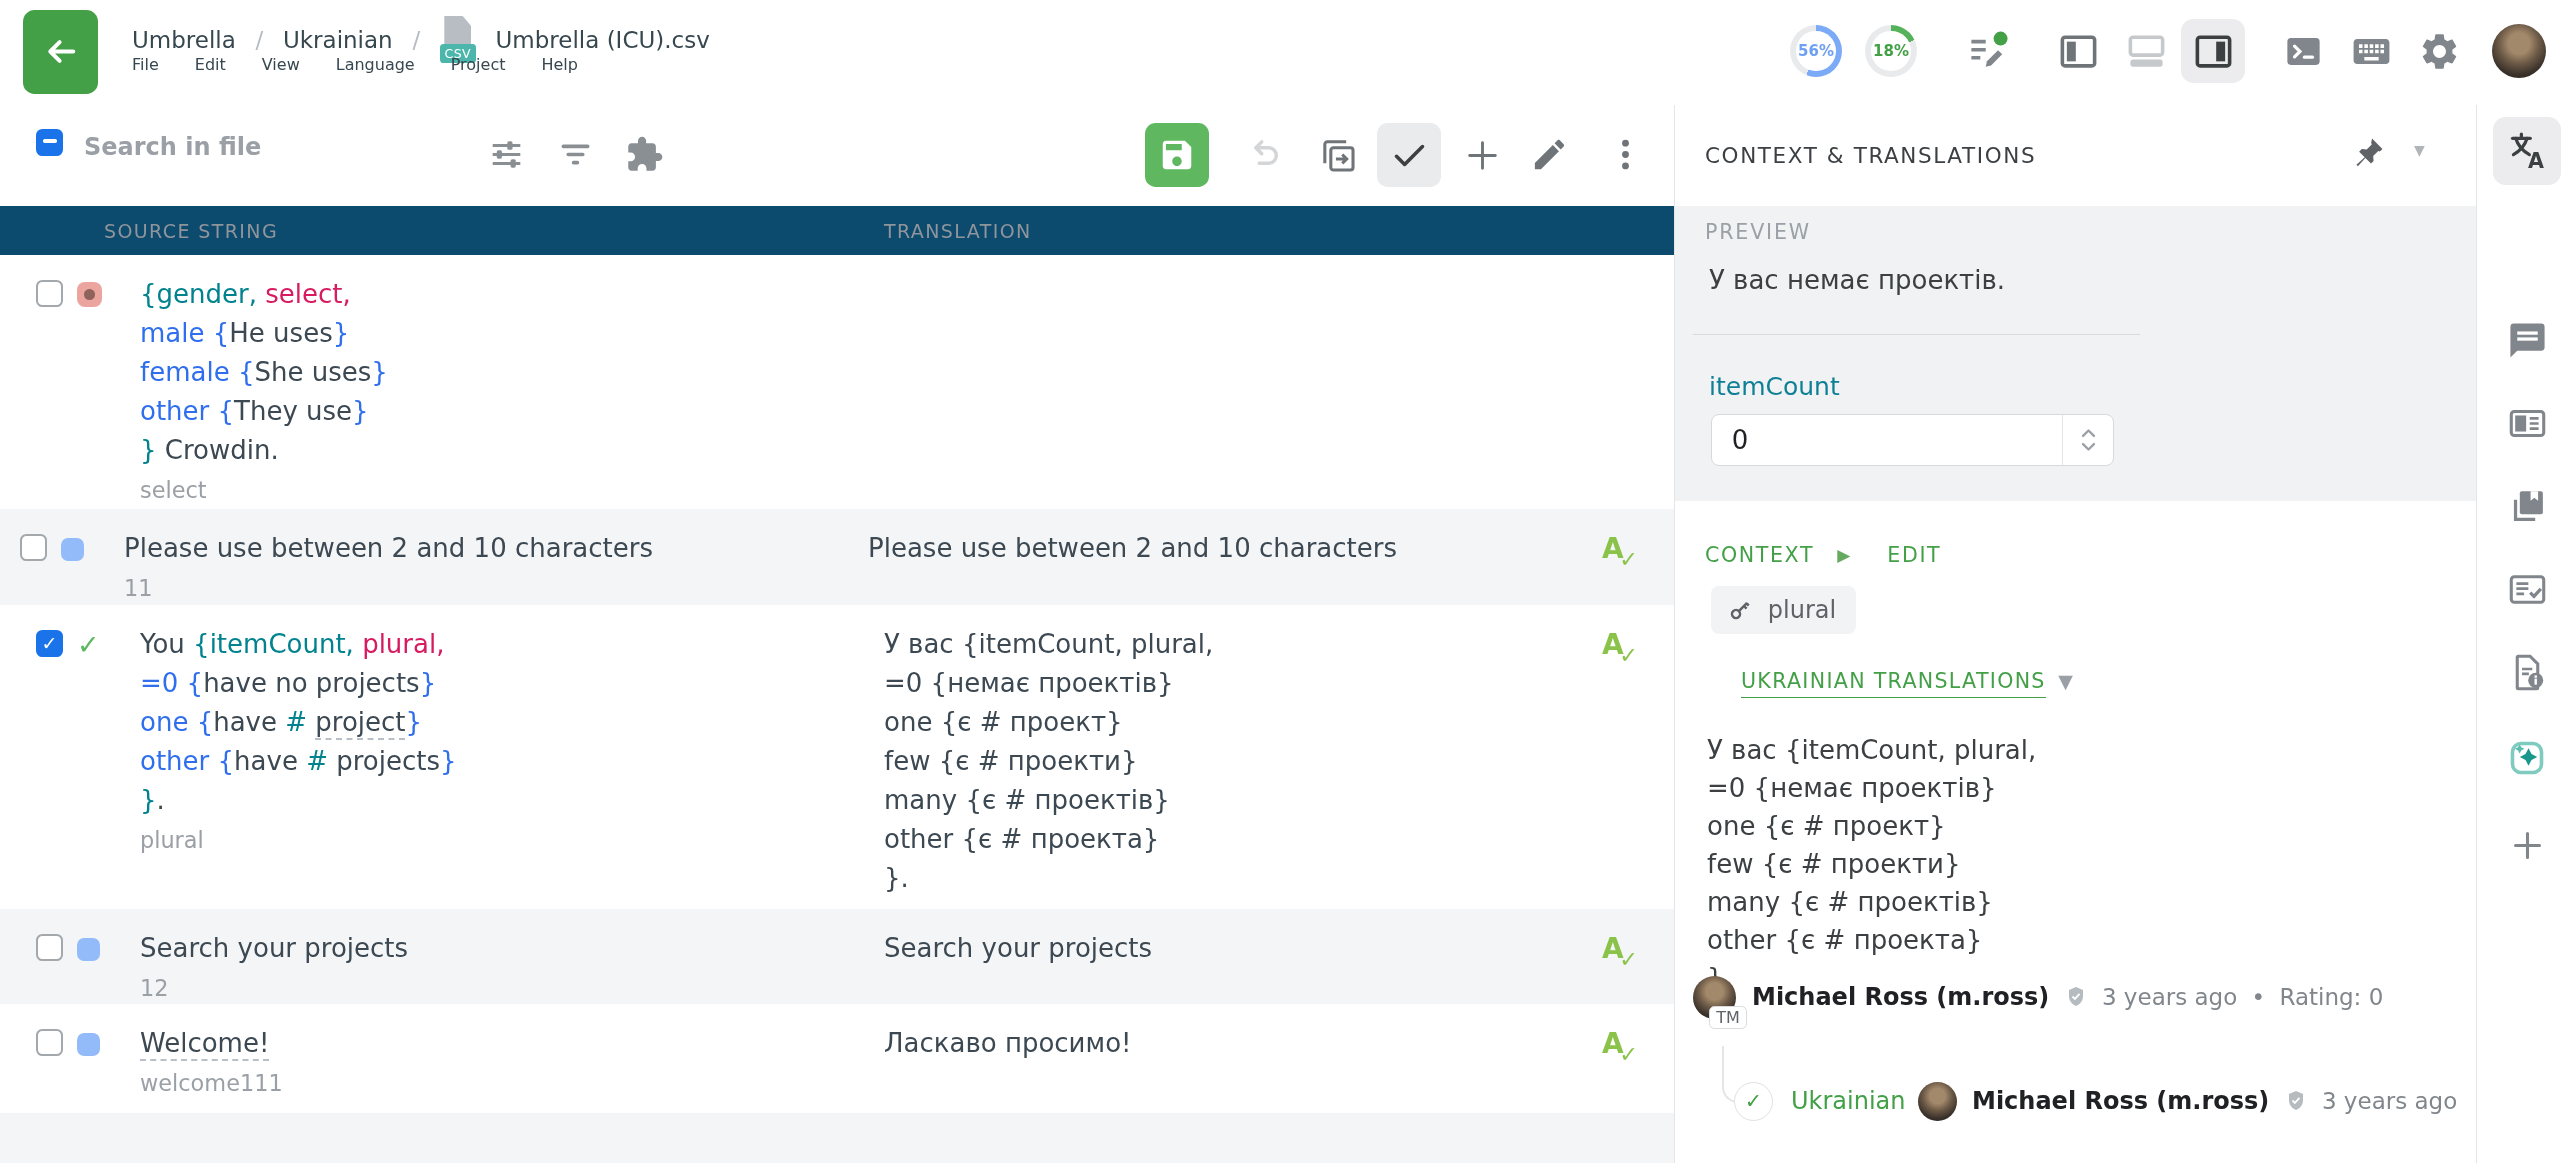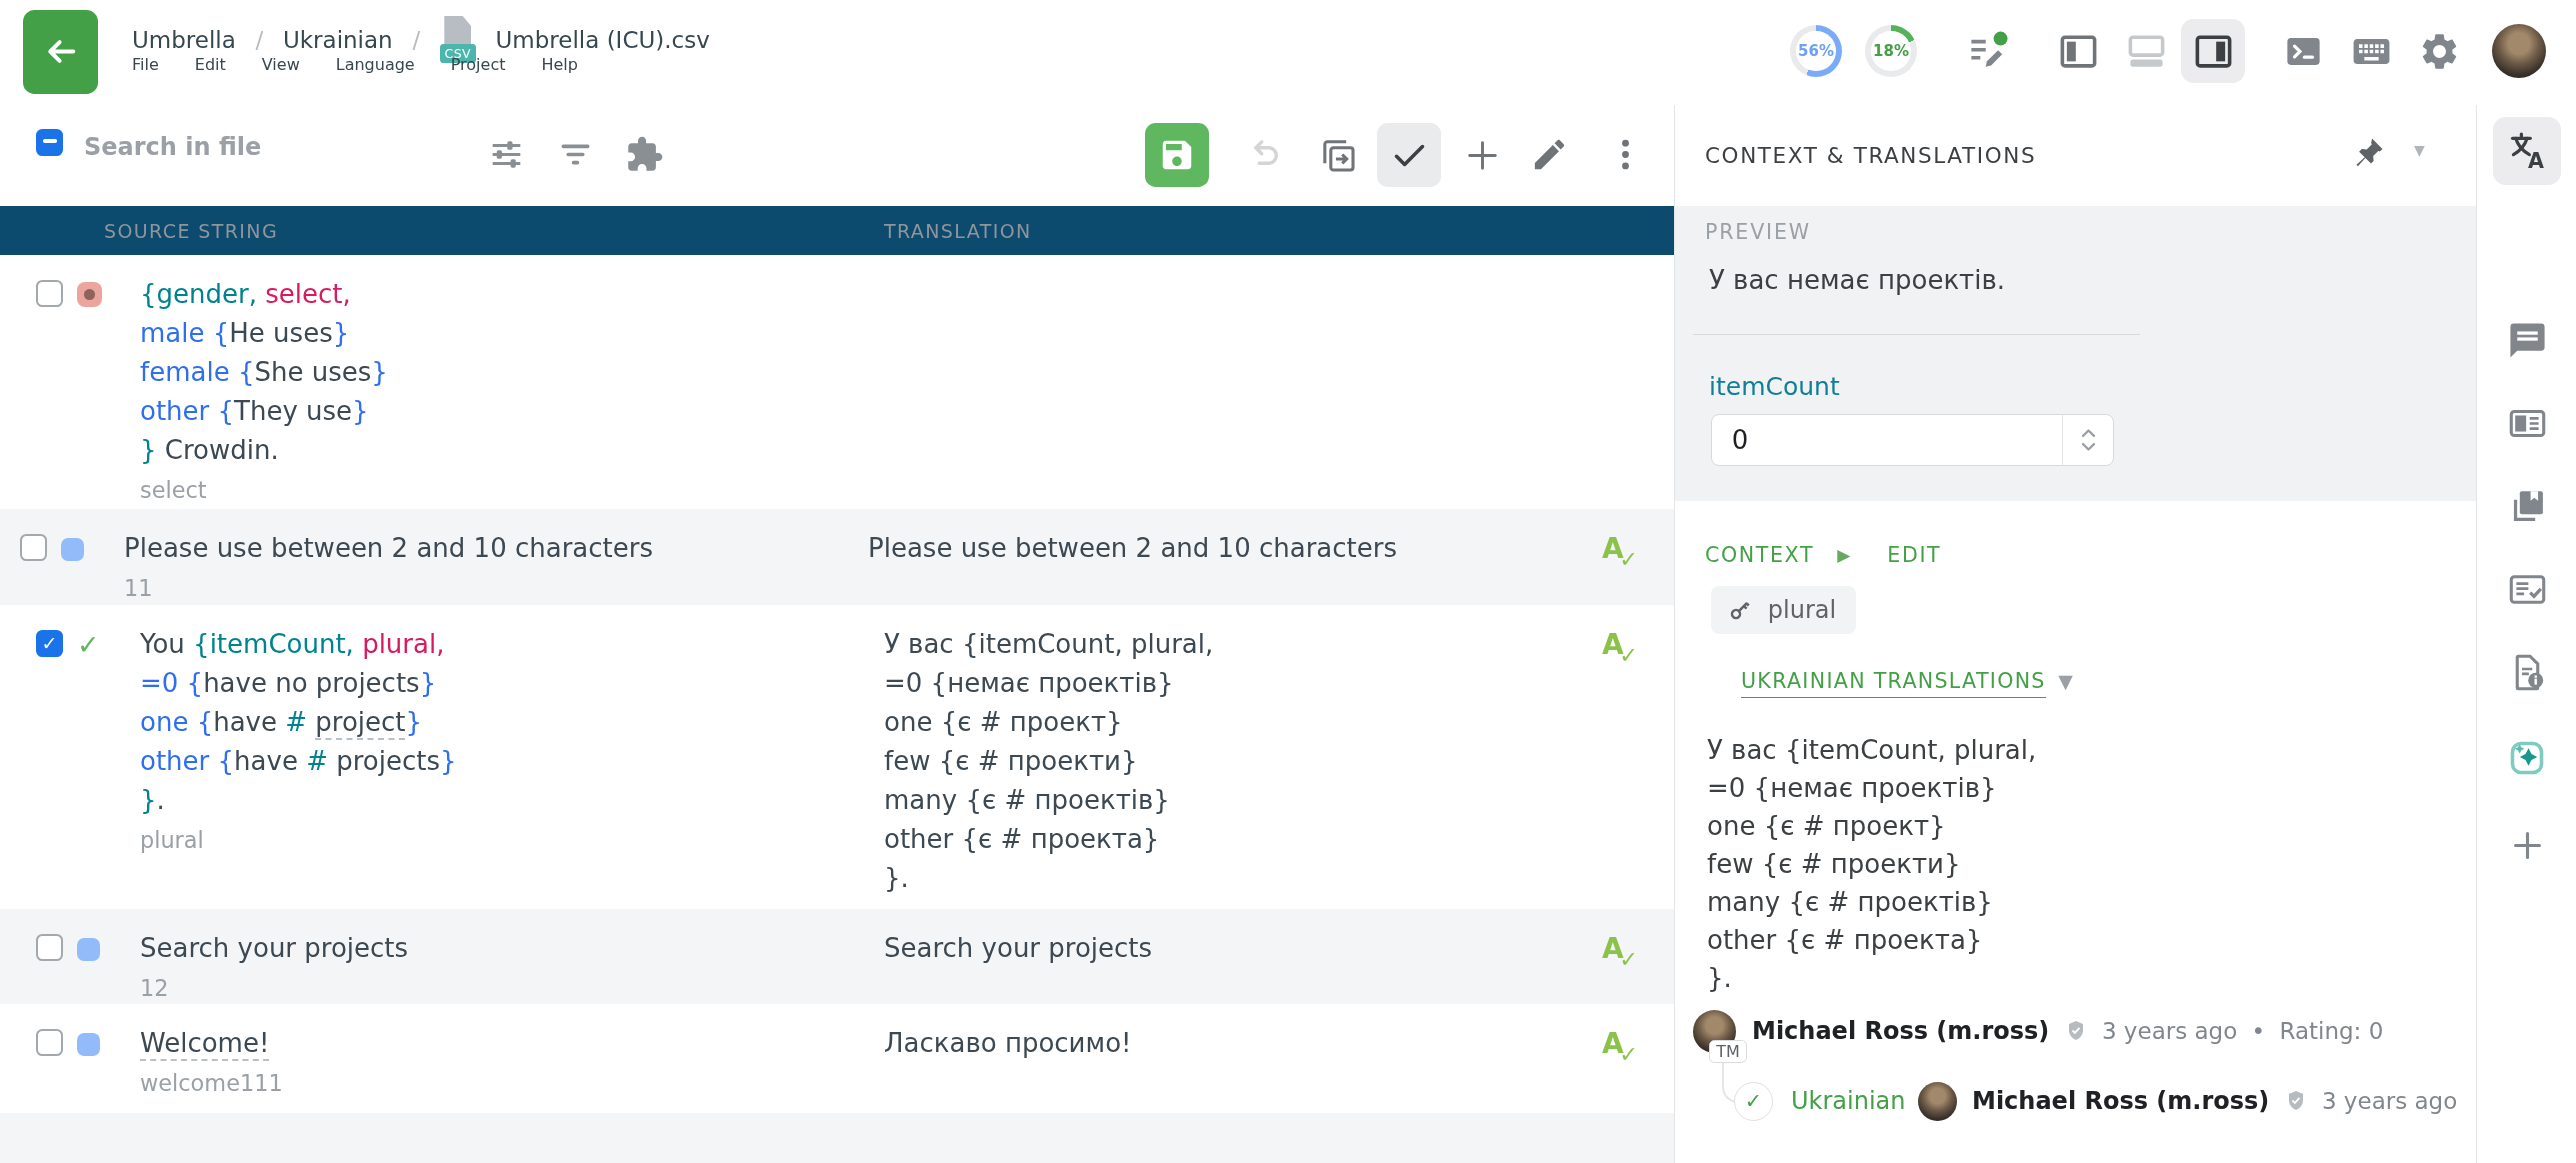--- a/index.html
+++ b/index.html
@@ -82,21 +82,21 @@
   .num-input .val{position:absolute;left:19.7px;top:9.8px;font-size:26px;color:#202124;}
   .spinner{position:absolute;right:0;top:0;bottom:0;width:50px;border-left:1.8px solid #e2e4e6;display:flex;align-items:center;justify-content:center;cursor:pointer;}
   .ctx-row{position:absolute;left:30px;top:438px;display:flex;align-items:center;gap:23px;font-size:20.6px;letter-spacing:1.6px;color:#43a047;}
   .ctx-row .tri{font-size:17px;color:#66a961;}
   .ctx-row span{cursor:pointer;}
   .chip{position:absolute;left:36px;top:481px;height:48px;background:#f1f3f4;border-radius:8px;display:flex;align-items:center;gap:12.5px;padding:0 19.7px 0 14.3px;font-size:24px;color:#5f6368;}
   .ukr-label{position:absolute;left:30px;top:564px;font-size:20.6px;letter-spacing:1.3px;color:#43a047;cursor:pointer;margin-left:36px;}
   .ukr-label b{font-weight:400;border-bottom:1.8px solid #43a047;padding-bottom:3.6px;}
   .ukr-label .dd{color:#9aa0a6;margin-left:12.5px;font-size:19px;}
   .p-trans{position:absolute;left:32px;top:626px;font-size:26px;line-height:38px;color:#3c4043;}
-  .sug{position:absolute;left:0;top:905px;right:0;height:47px;}
+  .sug{position:absolute;left:0;top:871px;right:0;height:47px;}
   .sug .av,.appr .av{border-radius:50%;background:radial-gradient(circle at 50% 36%,#a3896b 0 24%,#6d5a47 46%,#383029 72%,#1f1c19 100%);}
   .sug .av{position:absolute;left:18px;top:0;width:43px;height:43px;}
   .tm-badge{position:absolute;left:34px;top:30px;background:#fff;border:1.8px solid #d9dbde;border-radius:5.4px;font-size:16px;color:#5f6368;padding:0.9px 6.3px;z-index:2;}
   .sug-line{position:absolute;left:77px;top:7.2px;display:flex;align-items:center;gap:14.3px;white-space:nowrap;}
   .sug-name{font-size:24px;font-weight:700;color:#202124;}
   .meta{font-size:23px;color:#80868b;}
   .connector{position:absolute;left:47px;top:941px;width:25px;height:55px;border-left:2.7px solid #e3e5e7;border-bottom:2.7px solid #e3e5e7;border-bottom-left-radius:16px;}
   .appr{position:absolute;left:0;top:977px;right:0;height:43px;}
   .appr-circle{position:absolute;left:59px;top:0;width:39px;height:39px;border:1.8px solid #dfe1e3;border-radius:50%;box-sizing:border-box;background:#fff;color:#43a047;font-size:20.6px;font-weight:700;text-align:center;line-height:36px;}
   .appr-label{position:absolute;left:116px;top:5.4px;font-size:24px;color:#43a047;}

